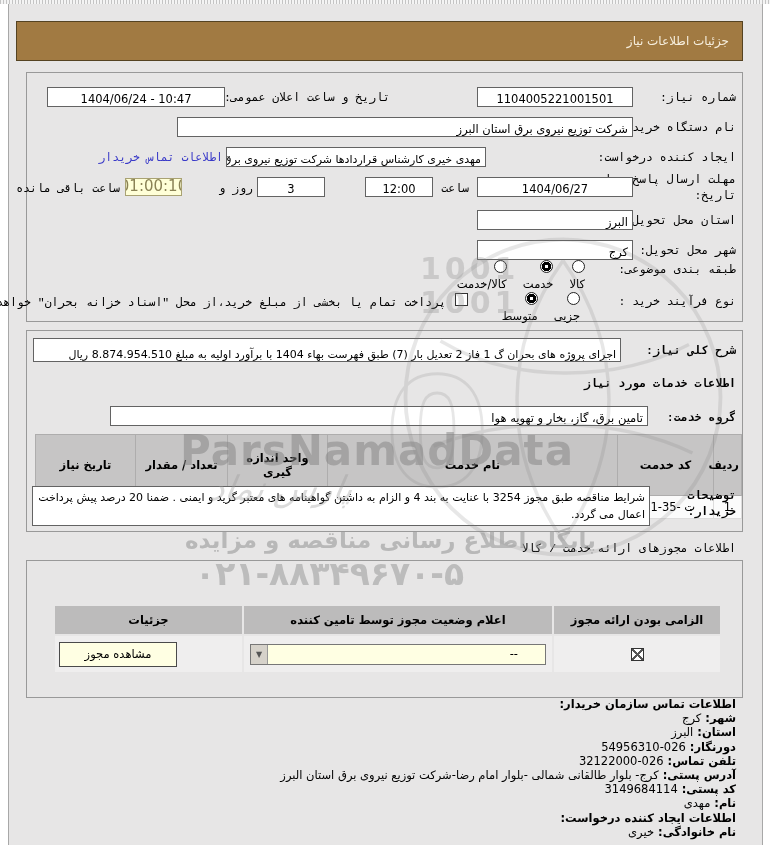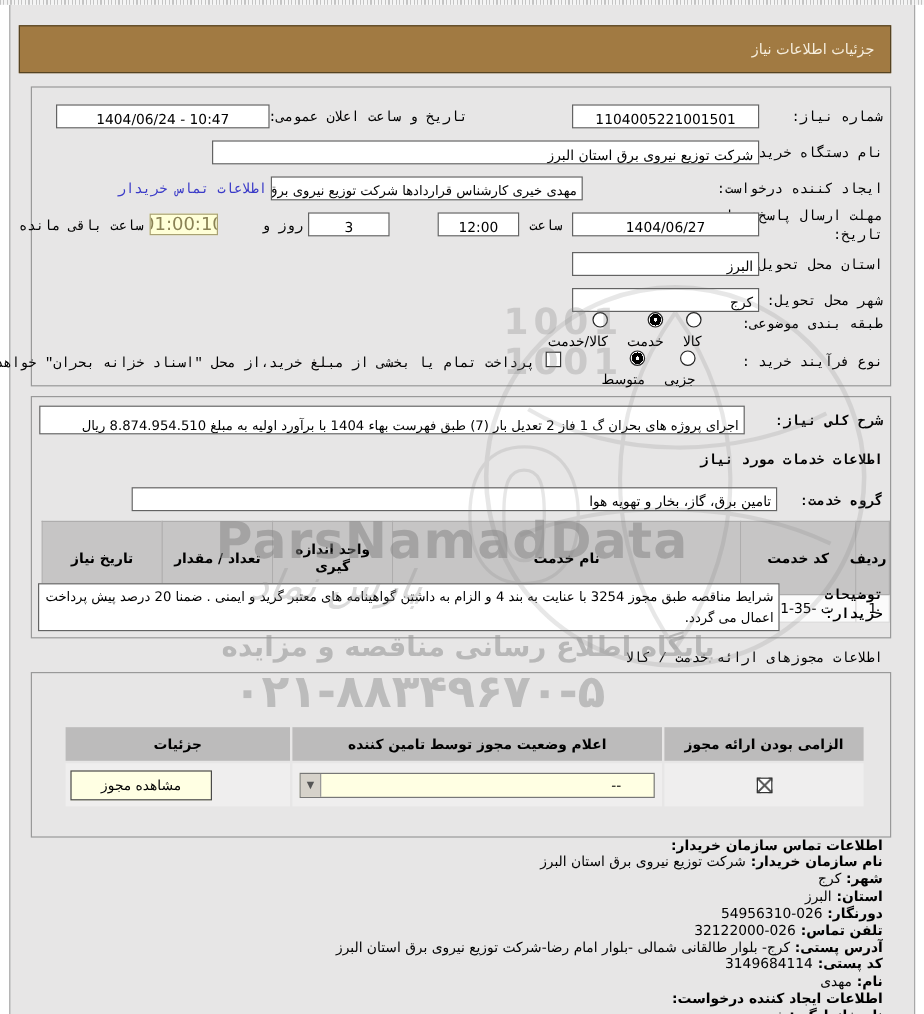--- a/index.html
+++ b/index.html
@@ -48,21 +48,21 @@
           align-items:center;justify-content:center;font-size:8px;color:#555;box-sizing:border-box;}
   .dd-val{flex:1;text-align:right;padding-right:27px;}
   .permit-btn{background:#ffffe3;border:1px solid #4a4a4a;height:25px;width:118px;
               font-family:"DejaVu Sans",sans-serif;font-size:11.5px;}
   .wm{position:absolute;pointer-events:none;z-index:40;white-space:nowrap;}
   .wm-brand{left:180px;top:426px;font-size:42px;font-weight:bold;color:#838383;opacity:.5;
             direction:ltr;letter-spacing:1px;}
   .wm-script{left:210px;top:468px;font-size:34px;font-style:italic;color:#9a9a9a;opacity:.35;
              transform:skewX(-10deg);}
   .wm-tagline{left:185px;top:527px;font-size:23px;font-weight:bold;color:#9a9a9a;opacity:.6;}
-  .wm-phone{left:195px;top:554px;font-size:38px;font-weight:bold;color:#9a9a9a;opacity:.55;
+  .wm-phone{left:195px;top:554px;font-size:33px;font-weight:bold;color:#9a9a9a;opacity:.55;
             direction:ltr;letter-spacing:3px;}
   .wm-badge{left:420px;top:252px;font-size:30px;font-weight:bold;color:#8a8a8a;opacity:.3;
             direction:ltr;letter-spacing:4px;line-height:34px;text-align:center;}
   .wm-flower{left:388px;top:222px;opacity:.17;}
   .contact{position:absolute;right:34px;top:697px;line-height:14.2px;white-space:nowrap;}
   .contact .cl .b{margin-left:4px;}
 </style>
 </head>
 <body>
 
@@ -233,22 +233,20 @@
       <td style="text-align:left">
         <button class="permit-btn">مشاهده مجوز</button>
       </td>
     </tr>
   </tbody>
     </table>
 
   <div class="contact">
     <div class="cl"><span class="b">اطلاعات تماس سازمان خریدار:</span></div>
     <div class="cl">
-      <span class="b">نام سازمان خریدار:</span><span>شرکت توزیع نیروی برق استان البرز</span></div>
-    <div class="cl">
       <span class="b">شهر:</span><span>کرج</span></div>
     <div class="cl">
       <span class="b">استان:</span><span>البرز</span></div>
     <div class="cl">
       <span class="b">دورنگار:</span><span dir="ltr">54956310-026</span></div>
     <div class="cl">
       <span class="b">تلفن تماس:</span><span dir="ltr">32122000-026</span></div>
     <div class="cl">
       <span class="b">آدرس پستی:</span><span>کرج- بلوار طالقانی شمالی -بلوار امام رضا-شرکت توزیع نیروی برق استان البرز</span></div>
     <div class="cl">

